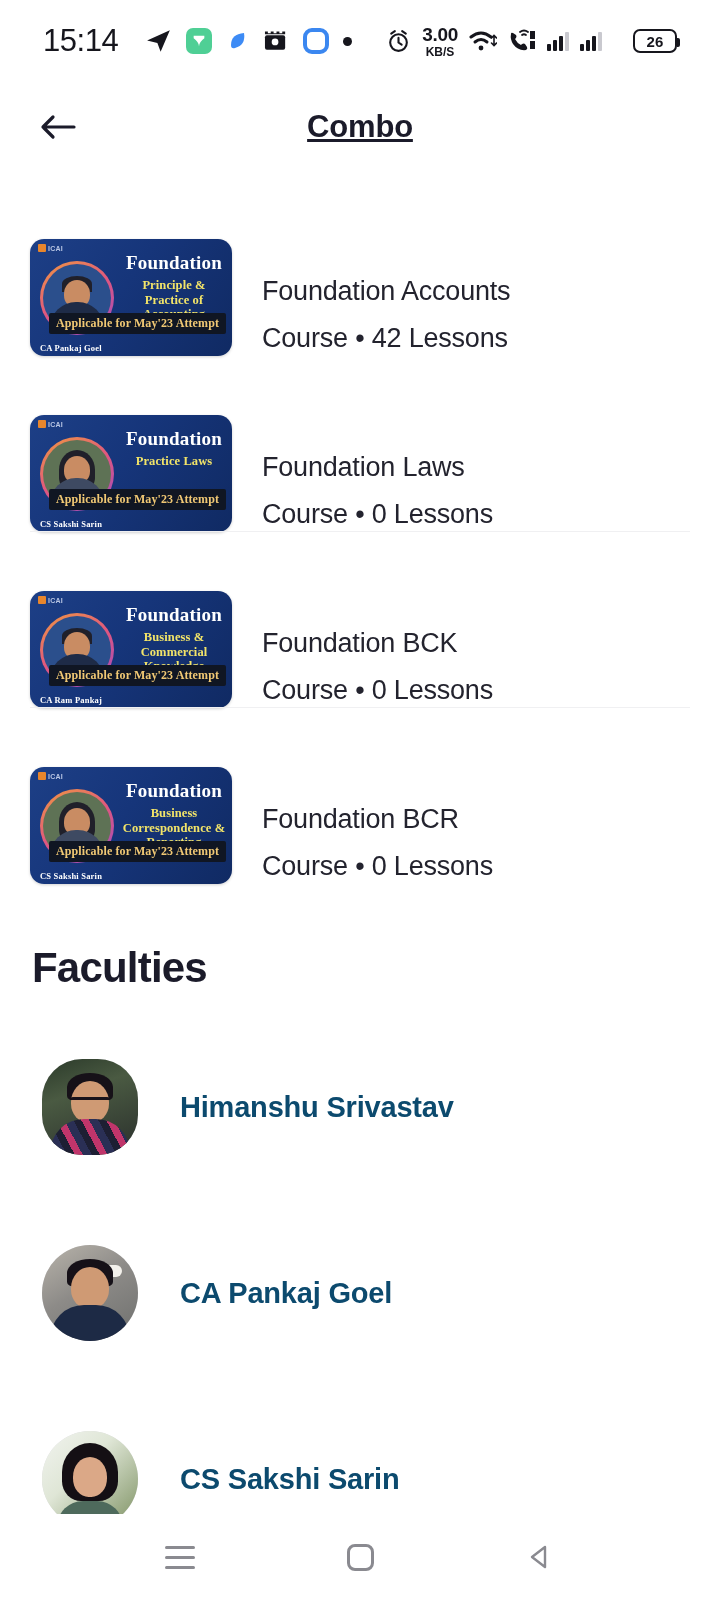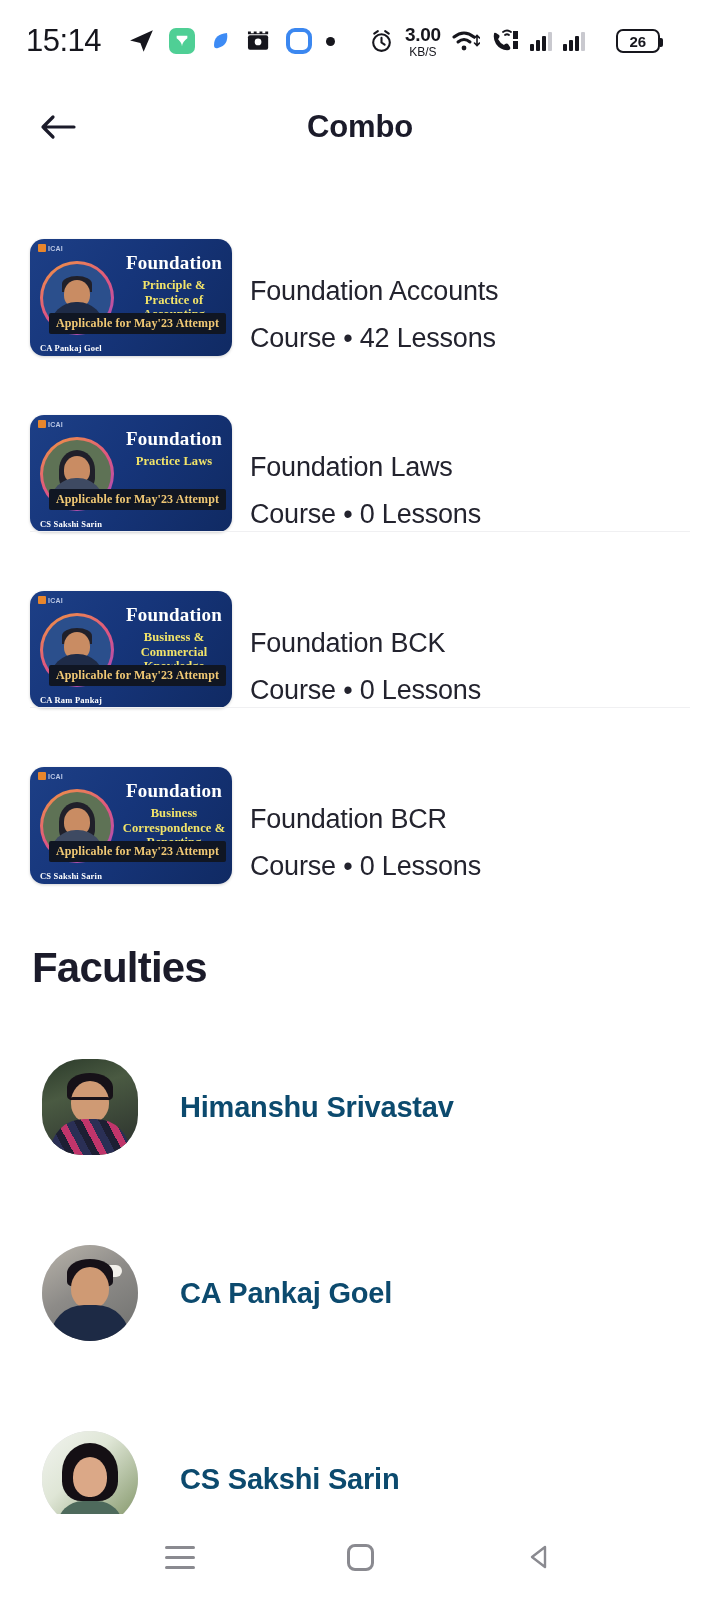--- a/index.html
+++ b/index.html
@@ -19,20 +19,21 @@
     background: #ffffff;
     display: flex;
     flex-direction: column;
   }
 
   
   .status-bar {
     height: 82px;
     display: flex;
     align-items: center;
+    justify-content: center;
     gap: 22px;
     padding: 0 26px;
     flex: 0 0 auto;
   }
   .status-time {
     font-size: 31px;
     font-weight: 500;
     color: #16161d;
     letter-spacing: -0.5px;
     margin-right: 6px;
@@ -53,21 +54,21 @@
     border: 4px solid #3b87f0; background: #ffffff;
   }
   .sb-dot { width: 9px; height: 9px; border-radius: 50%; background: #16161d; }
 
   .icon-alarm { width: 25px; height: 26px; }
   .net-speed {
     display: flex; flex-direction: column; align-items: center;
     line-height: 1; color: #16161d;
   }
   .net-speed .ns-num { font-size: 19px; font-weight: 700; letter-spacing: -0.3px; }
-  .net-speed .ns-unit { font-size: 12px; font-weight: 400; margin-top: 2px; }
+  .net-speed .ns-unit { font-size: 12px; font-weight: 700; margin-top: 2px; }
   .icon-wifi { width: 28px; height: 22px; }
   .icon-vowifi { width: 28px; height: 24px; }
   .sig-bars { display: flex; align-items: flex-end; gap: 2px; height: 20px; }
   .sig-bars i { display: block; width: 4px; background: #16161d; border-radius: 1px; }
   .sig-bars i.b1 { height: 7px; }
   .sig-bars i.b2 { height: 11px; }
   .sig-bars i.b3 { height: 15px; }
   .sig-bars i.b4 { height: 19px; background: #c9c9cf; }
   .battery {
     width: 44px; height: 24px; border: 2.5px solid #16161d; border-radius: 7px;
@@ -96,20 +97,21 @@
   .back-btn svg { width: 38px; height: 30px; }
   .app-title {
     position: absolute;
     left: 0; right: 0;
     text-align: center;
     font-size: 31px;
     font-weight: 700;
     color: #1b1b2a;
     letter-spacing: -0.2px;
     pointer-events: none;
+    text-decoration: underline;
   }
 
   
   .content {
     flex: 1 1 auto;
     overflow: hidden;
     position: relative;
   }
 
   
@@ -234,21 +236,21 @@
   .thumb .t-faculty {
     position: absolute;
     left: 10px; bottom: 3px;
     font-family: "Liberation Serif", serif;
     font-size: 8.5px;
     font-weight: 700;
     color: #ffffff;
     letter-spacing: 0.2px;
   }
 
-  .course-meta { padding-left: 18px; padding-top: 4px; }
+  .course-meta { padding-left: 30px; padding-top: 4px; }
   .course-title {
     font-size: 27px;
     color: #23232e;
     font-weight: 400;
     letter-spacing: -0.2px;
     line-height: 1.3;
   }
   .course-sub {
     font-size: 27px;
     color: #23232e;

